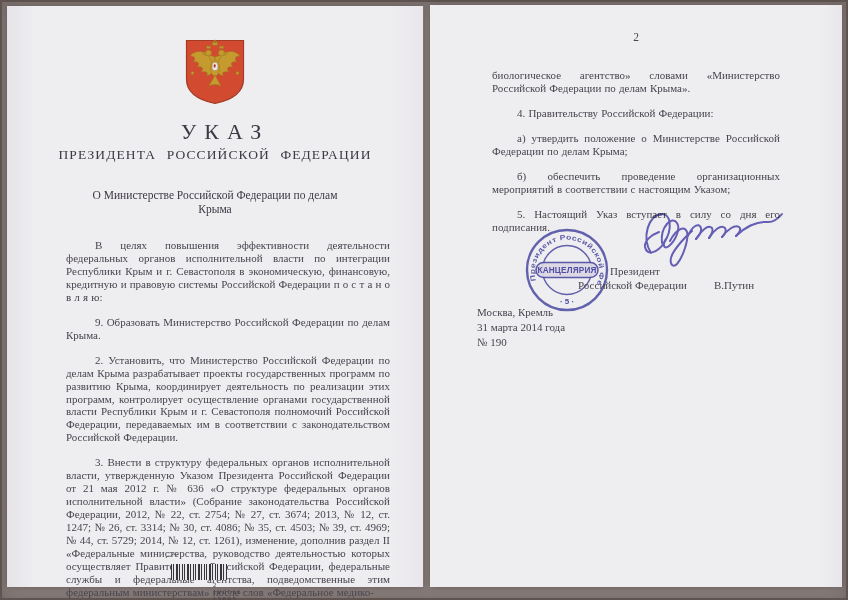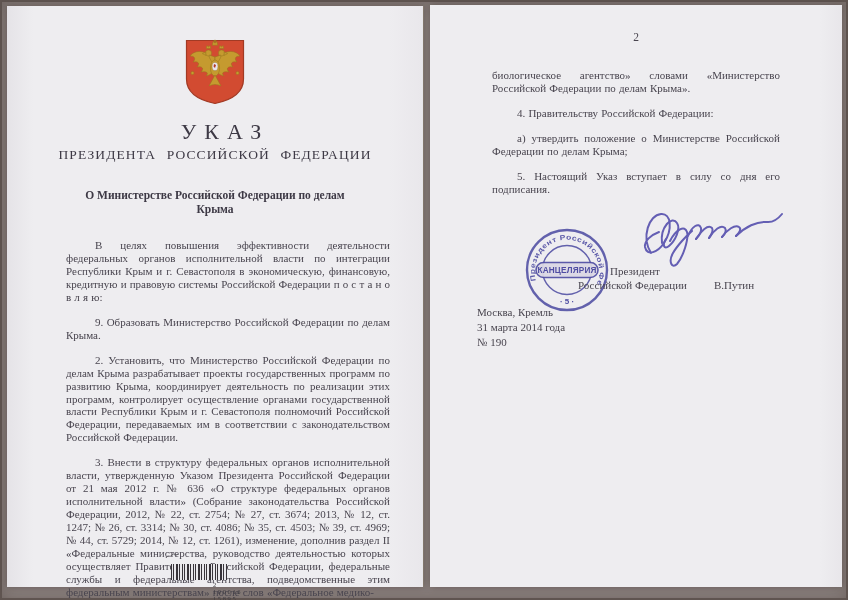--- a/index.html
+++ b/index.html
@@ -16,21 +16,21 @@
   .page{position:absolute;background:var(--page);box-shadow:0 0 7px rgba(55,45,40,.45);}
   .page1{left:7px;top:6px;width:416px;height:581px;
     background:linear-gradient(90deg,#e5e3e7 0,#eeedf0 26px,#eeedf0 382px,#e9e7eb 100%);
     border-right:1px solid #84796f;}
   .page2{left:430px;top:5px;width:412px;height:582px;
     background:linear-gradient(270deg,#e8e6ea 0,#eeedf0 22px);}
   .abs{position:absolute;}
   .centered{left:0;right:0;text-align:center;}
   .kicker{top:113px;font-size:22px;letter-spacing:8px;padding-left:20px;color:var(--ink-strong);}
   .subkicker{top:141px;font-size:13.5px;letter-spacing:1.1px;word-spacing:6px;color:var(--ink-strong);}
-  .doc-title{top:183px;font-size:11.5px;font-weight:bold;line-height:13.5px;color:var(--ink-strong);text-align:center;}
+  .doc-title{top:183px;font-size:11.5px;font-weight:normal;line-height:13.5px;color:var(--ink-strong);text-align:center;}
   .pagenum{top:26px;font-size:11.5px;}
   .body-block p{margin:12px;text-align:justify;font-size:11px;line-height:12.95px;
     word-spacing:.4px;}
   .p1-body{left:47px;right:21px;top:221px;}
   .p1-body p{text-indent:29px;}
   .p2-body{left:50px;right:50px;top:52px;}
   .p2-body p{text-indent:25px;}
   .p2-body p:first-child{text-indent:0;}
   .emblem-wrap{top:33px;left:0;right:0;display:flex;justify-content:center;}
   
@@ -106,20 +106,21 @@
   </div>
 
   <div class="page page2">
 
     <div class="abs centered pagenum">2</div>
 
     <div class="abs body-block p2-body">
         <p>биологическое агентство» словами «Министерство Российской Федерации по делам Крыма».</p>
         <p>4. Правительству Российской Федерации:</p>
         <p>а) утвердить положение о Министерстве Российской Федерации по делам Крыма;</p>
+        <p>б) обеспечить проведение организационных мероприятий в соответствии с настоящим Указом;</p>
         <p>5. Настоящий Указ вступает в силу со дня его подписания.</p>
       </div>
 
     <div class="abs sig-wrap">
       <svg width="150" height="72" viewBox="0 0 150 72">
         <g fill="none" stroke="#5b55b8" stroke-width="2" stroke-linecap="round" opacity="0.9">
           <path d="M16,52 C6,36 14,14 26,13 C36,12 38,28 29,42 C23,51 12,56 10,46 C9,40 16,34 24,31"></path>
           <path d="M27,42 C25,26 37,14 42,22 C46,28 40,40 34,45 C29,49 27,44 31,38"></path>
           <path d="M35,40 C41,28 50,24 52,31 C54,38 48,56 42,63 C37,68 33,61 38,52 C42,45 51,35 57,30"></path>
           <path d="M53,35 C57,25 64,21 66,27 C67,31 63,36 61,38"></path>

